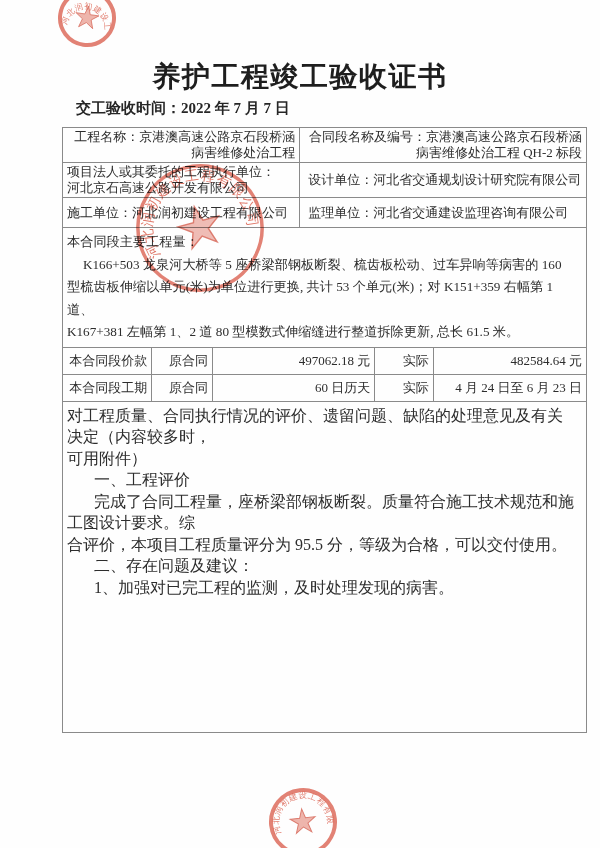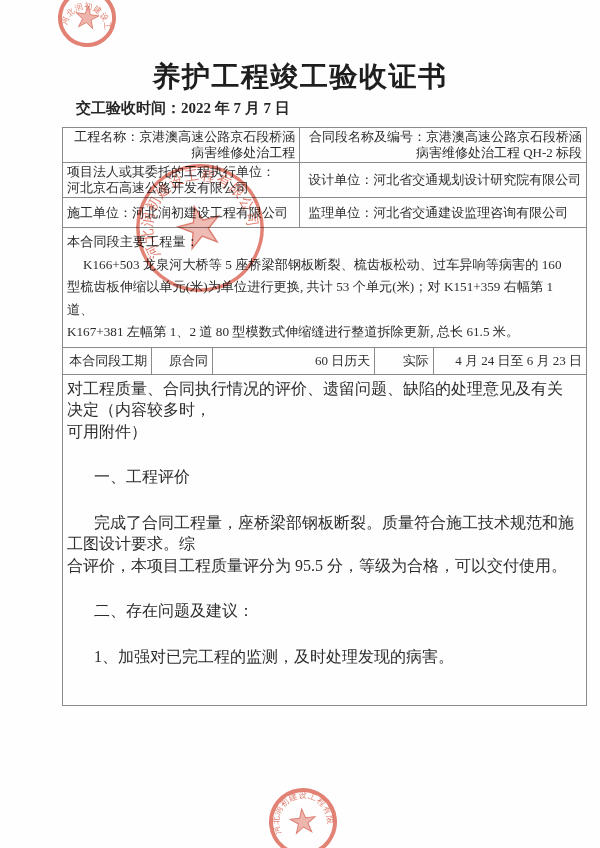--- a/index.html
+++ b/index.html
@@ -24,21 +24,21 @@
     border:1px solid #8a8a8a;font-size:13px;line-height:16px;
     padding:1px 4px;vertical-align:middle;color:#2d2d2d;overflow:hidden;
   }
   .c{text-align:right;}
   .l{text-align:left;}
   .rcell{padding-left:8px;}
   .big{vertical-align:top;padding:3px 8px 3px 4px;}
   .qline{line-height:22.5px;font-size:13.2px;}
   .q1{text-indent:16px;}
   .eline{line-height:21.5px;font-size:16px;}
-  .ind{text-indent:27px;margin-top:24px;}
+  .ind{text-indent:27px;}
   .stamp{position:absolute;mix-blend-mode:multiply;opacity:.78;pointer-events:none;}
   .stamp text{font-family:"Liberation Serif","DejaVu Serif",serif;}
 </style>
 </head>
 <body>
 
 <div class="page">
 
   <div class="title">养护工程竣工验收证书</div>
 
@@ -93,20 +93,27 @@
 
     <table class="tC">
       <colgroup>
         <col style="width:81px">
           <col style="width:55px">
           <col style="width:147px">
         <col style="width:53px">
           <col style="width:139px">
       </colgroup>
       <tbody>
+          <tr style="height:27px">
+        <td class="c">本合同段价款</td>
+        <td class="c">原合同</td>
+        <td class="c">497062.18 元</td>
+        <td class="c">实际</td>
+        <td class="c">482584.64 元</td>
+      </tr>
       <tr style="height:27px">
         <td class="c">本合同段工期</td>
         <td class="c">原合同</td>
         <td class="c">60 日历天</td>
         <td class="c">实际</td>
         <td class="c">4 月 24 日至 6 月 23 日</td>
       </tr>
     </tbody>
       </table>
 

